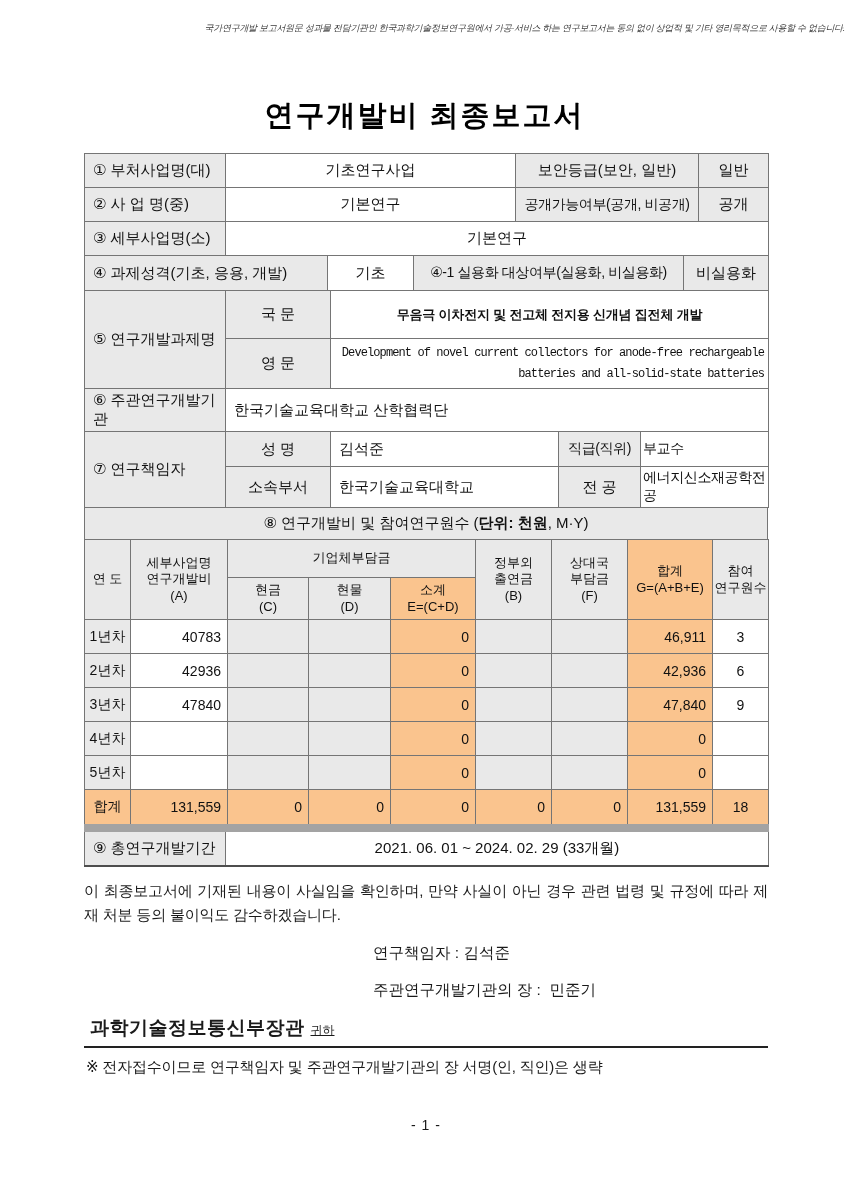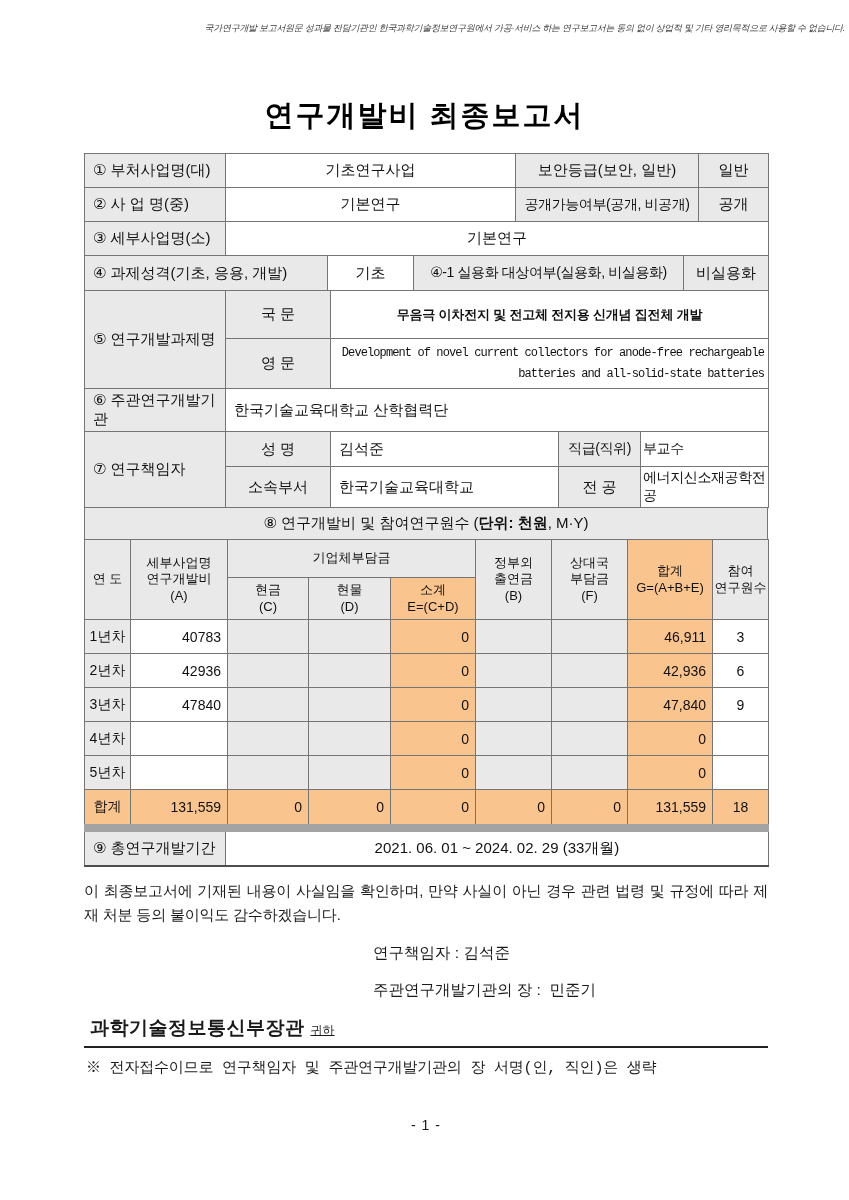--- a/index.html
+++ b/index.html
@@ -50,21 +50,21 @@
   .small-h { font-size:12.5px; }
   .confirm { margin-top:12px; font-size:15px; line-height:1.6; text-align:justify;
              color:#1a1a1a; letter-spacing:-0.2px; }
   .sig-date { margin-top:26px; margin-left:331px; font-size:15.5px; white-space:pre; }
   .sig-pi   { margin-top:16px; margin-left:289px; font-size:15.5px; white-space:pre; }
   .sig-head { margin-top:16px; margin-left:289px; font-size:15.5px; white-space:pre; }
   .recipient { margin-top:14px; border-bottom:2px solid #222; padding-bottom:5px;
                padding-left:6px; }
   .recipient .big { font-size:19px; font-weight:bold; letter-spacing:0.5px; }
   .recipient .hon { font-size:12px; margin-left:6px;text-decoration:underline; }
-  .note { margin-top:10px; font-size:15px; letter-spacing:-0.2px; padding-left:2px;font-family:Liberation Mono, monospace; }
+  .note { margin-top:10px; font-size:15px; letter-spacing:-0.2px; padding-left:2px; }
   .pageno { margin-top:40px; text-align:center; font-size:14px; letter-spacing:1px; }
 </style>
 </head>
 <body>
 
 <div class="page">
 
   <div class="disclaimer">국가연구개발 보고서원문 성과물 전담기관인 한국과학기술정보연구원에서 가공·서비스 하는 연구보고서는 동의 없이 상업적 및 기타 영리목적으로 사용할 수 없습니다.</div>
 
   <div class="doc-title">연구개발비 최종보고서</div>

